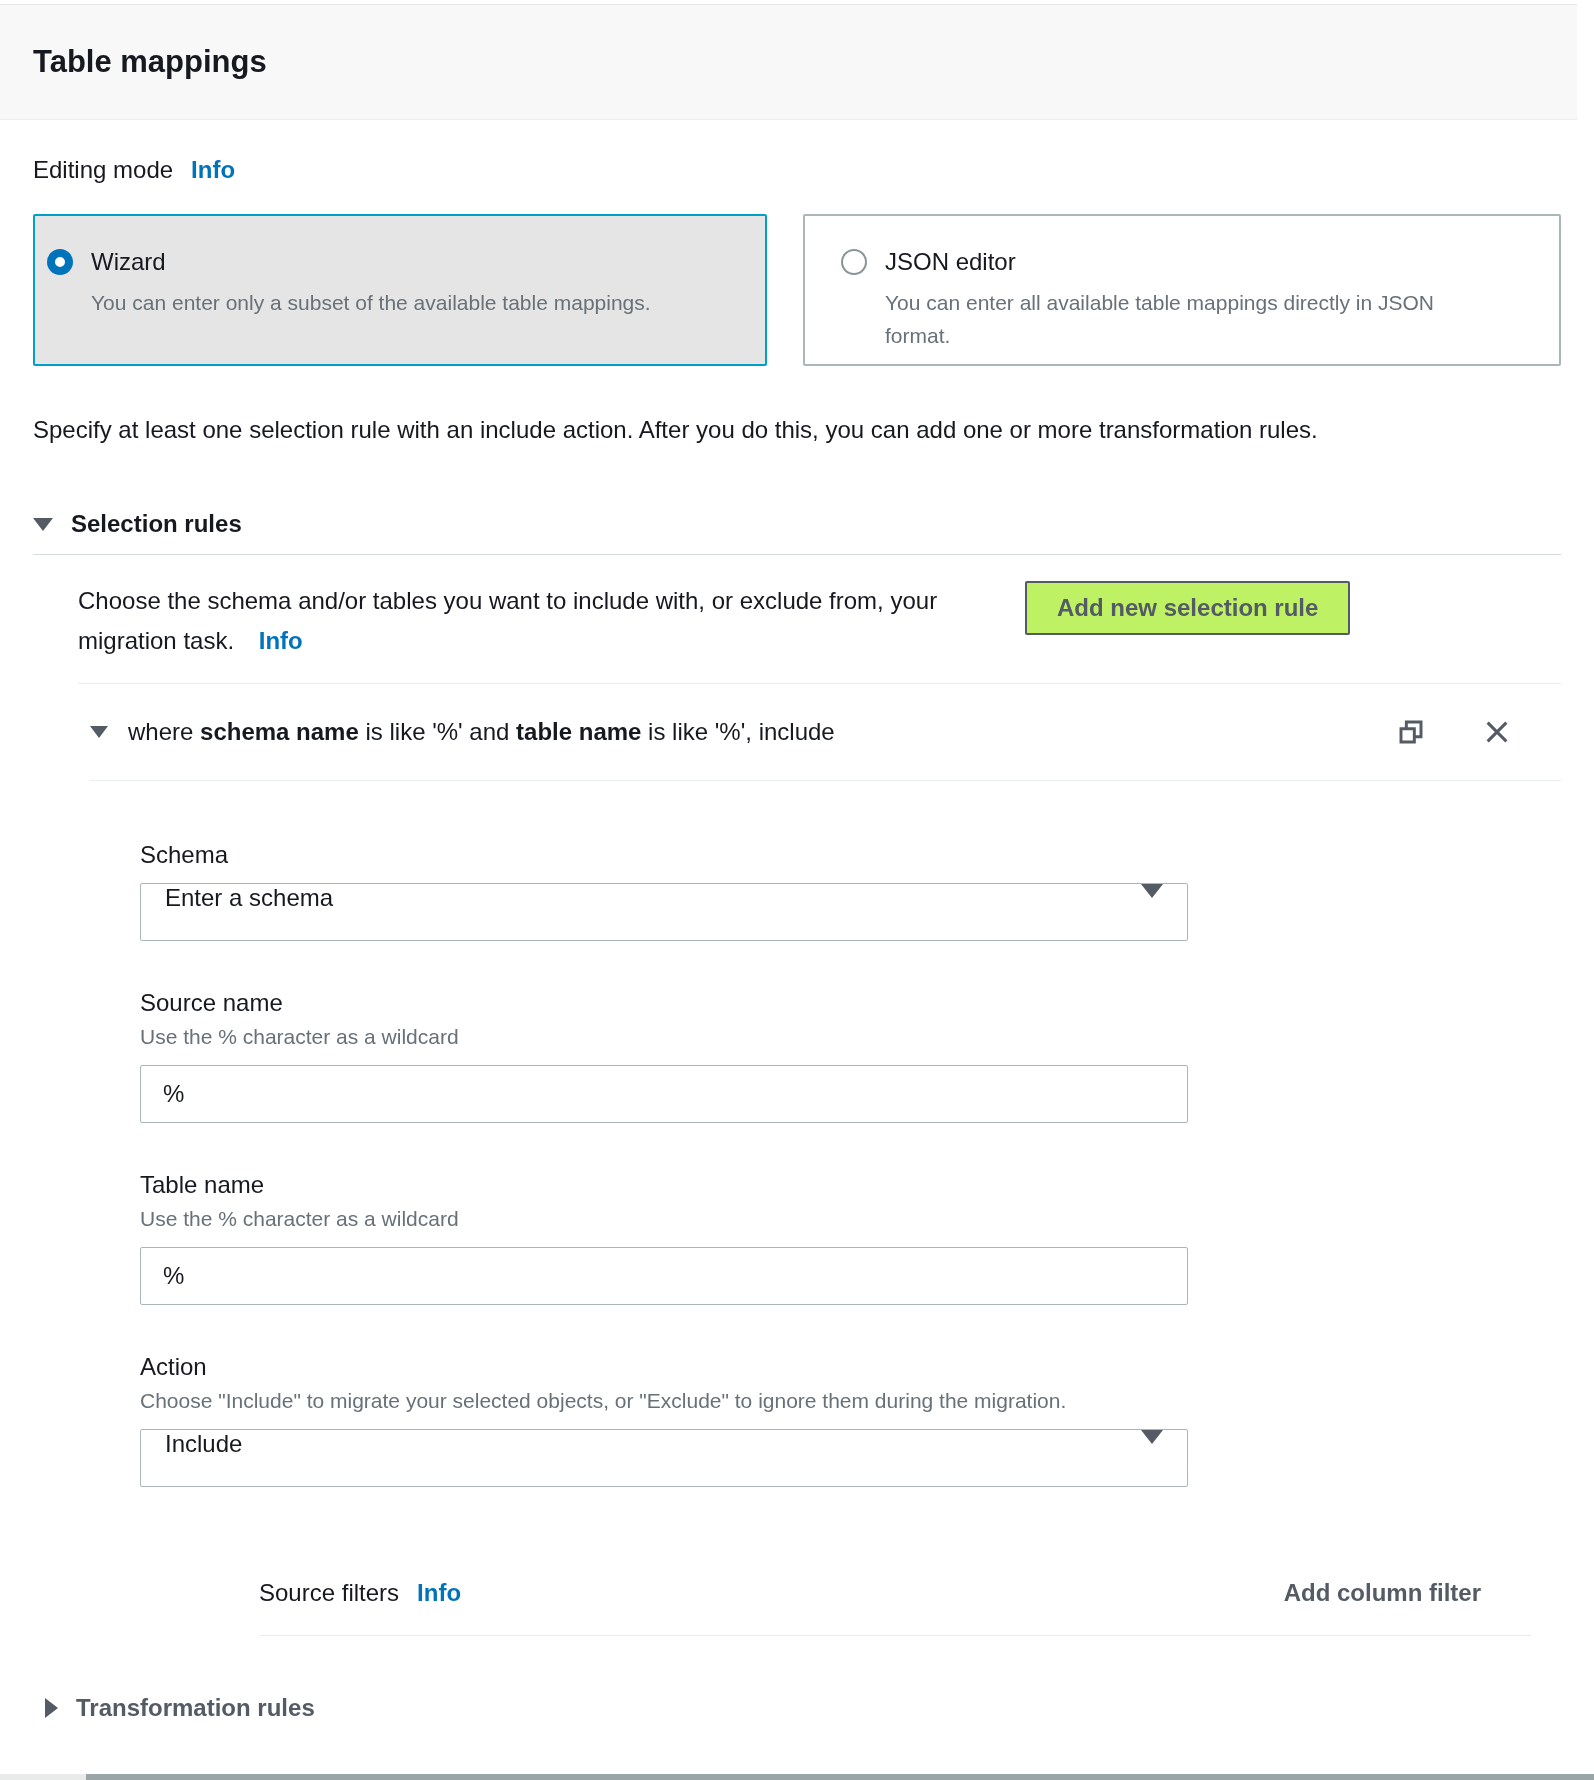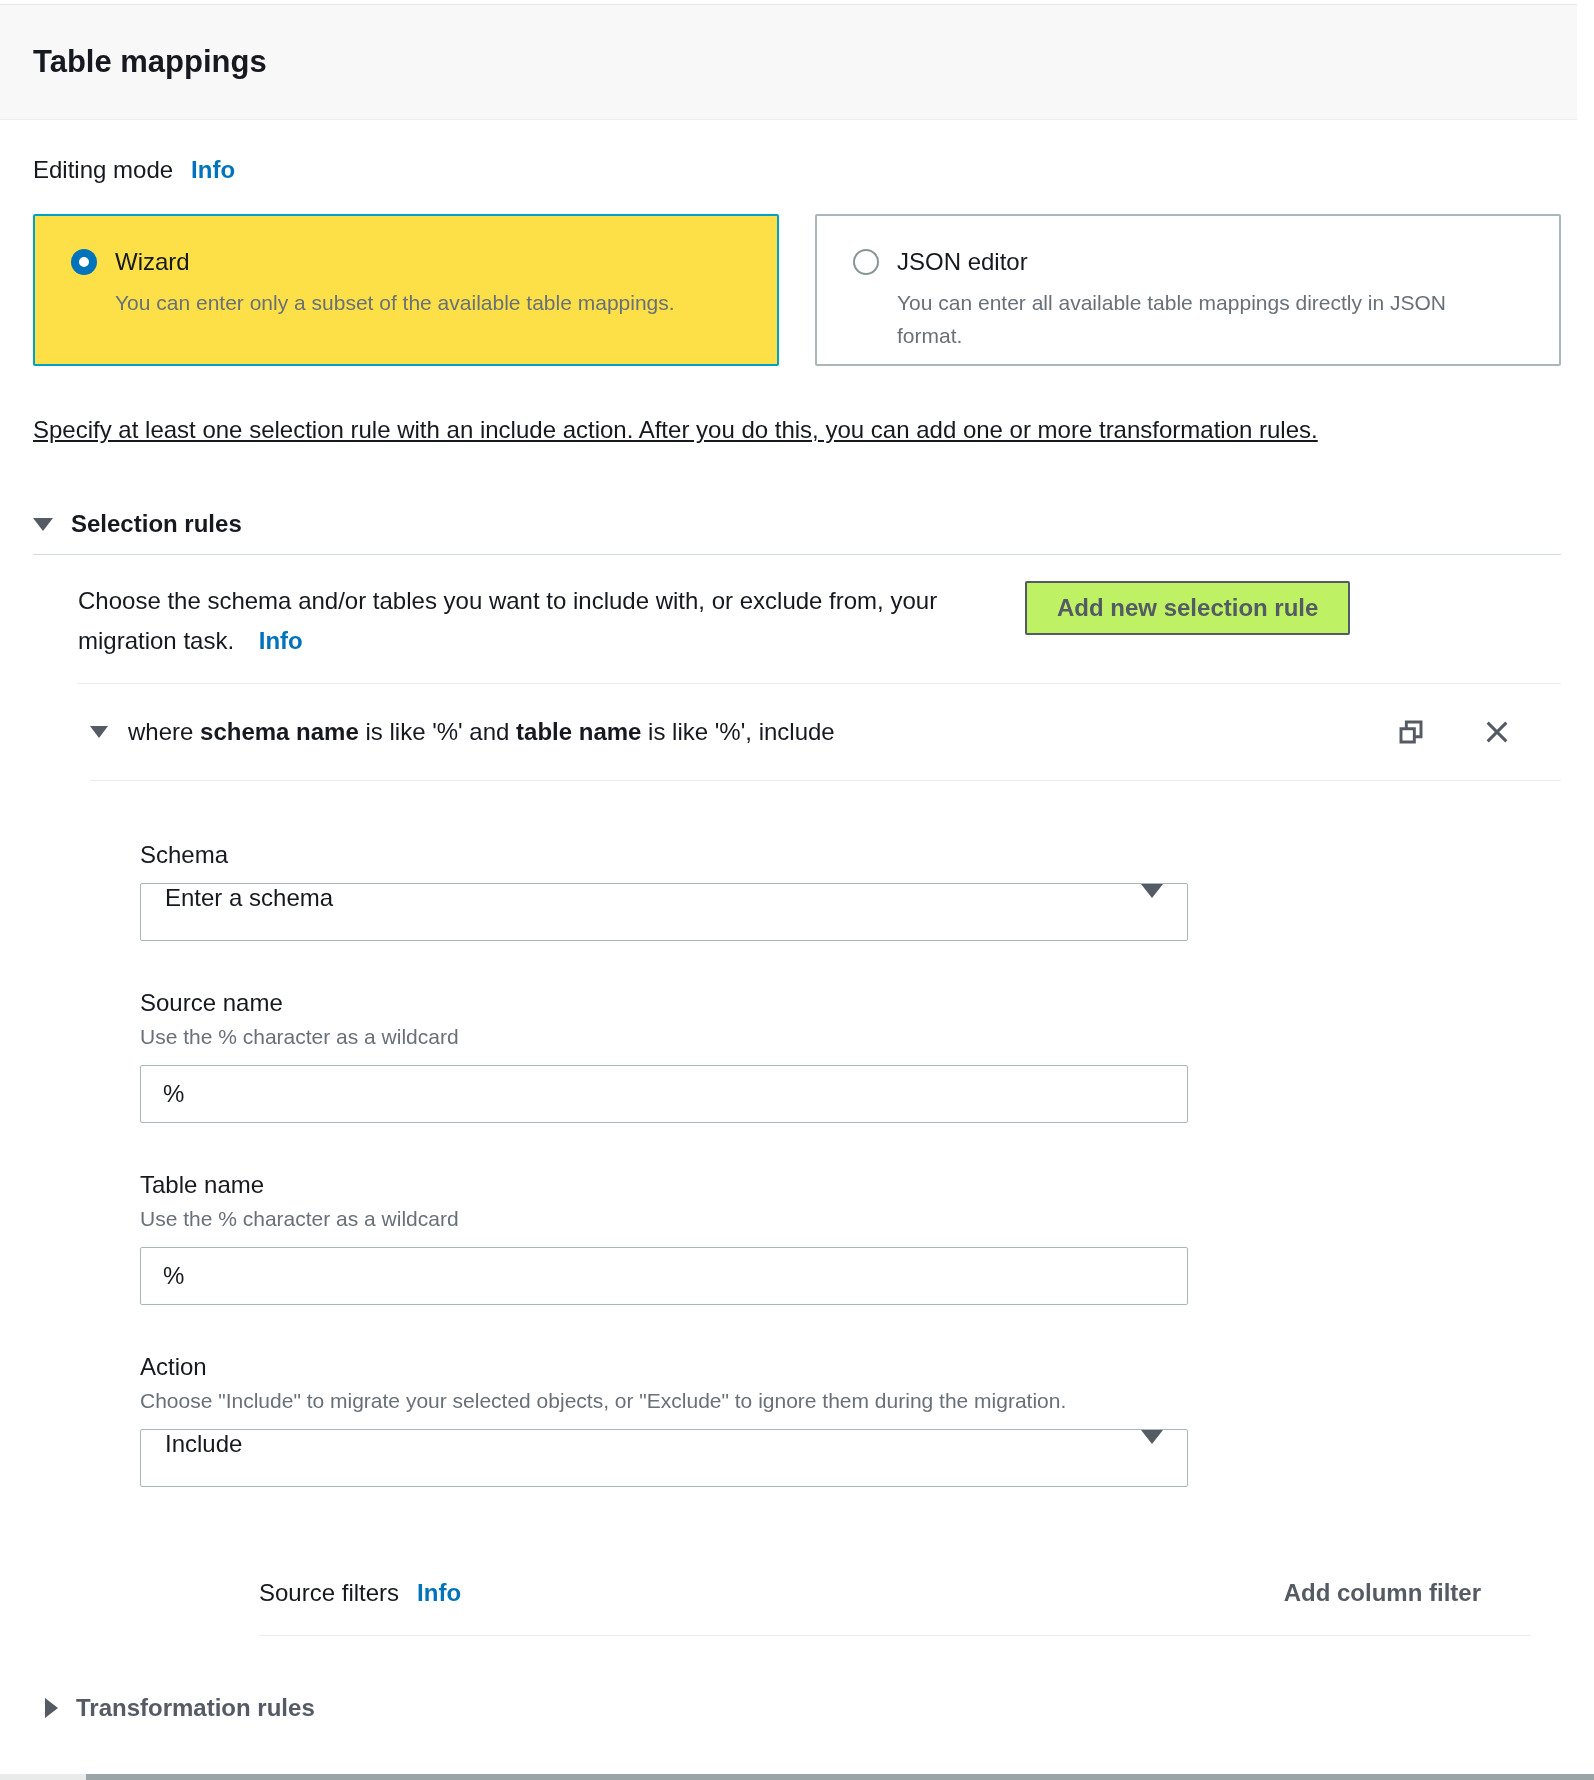--- a/index.html
+++ b/index.html
@@ -36,39 +36,38 @@
   
   .tiles { display:flex; gap:36px; margin-top:30px; }
   .tile {
     flex:1 1 0;
     height:152px;
     border-radius:2px;
     background:#ffffff;
     border:2px solid #aab7b8;
     padding:32px 30px 0 36px;
   }
-  .tile.selected { border:2px solid #00a1c9; background:#fde047; }
+  .tile.selected { border:2px solid #00a1c9; background:#e5e5e5;padding-left:12px; }
   .tile-head { display:flex; align-items:center; }
   .radio {
     width:26px; height:26px; border-radius:50%;
     background:#ffffff; border:2px solid #879596; flex:0 0 auto;
   }
   .radio.checked { border:8px solid #0073bb; }
   .tile-title { font-size:24px; color:#16191f; margin-left:18px; }
   .tile-desc {
     margin:10px 0 0 44px;
     font-size:21px; line-height:33px; color:#687078;
     max-width:560px;
   }
 
   .intro {
     margin-top:42px;
     font-size:24px; line-height:44px; color:#16191f;
     max-width:1340px;
-    text-decoration:underline;
   }
 
   
   .section-header { display:flex; align-items:center; margin-top:58px; cursor:pointer; }
   .caret-down {
     width:0; height:0;
     border-left:10px solid transparent; border-right:10px solid transparent;
     border-top:13px solid #545b64;
   }
   .caret-right {

